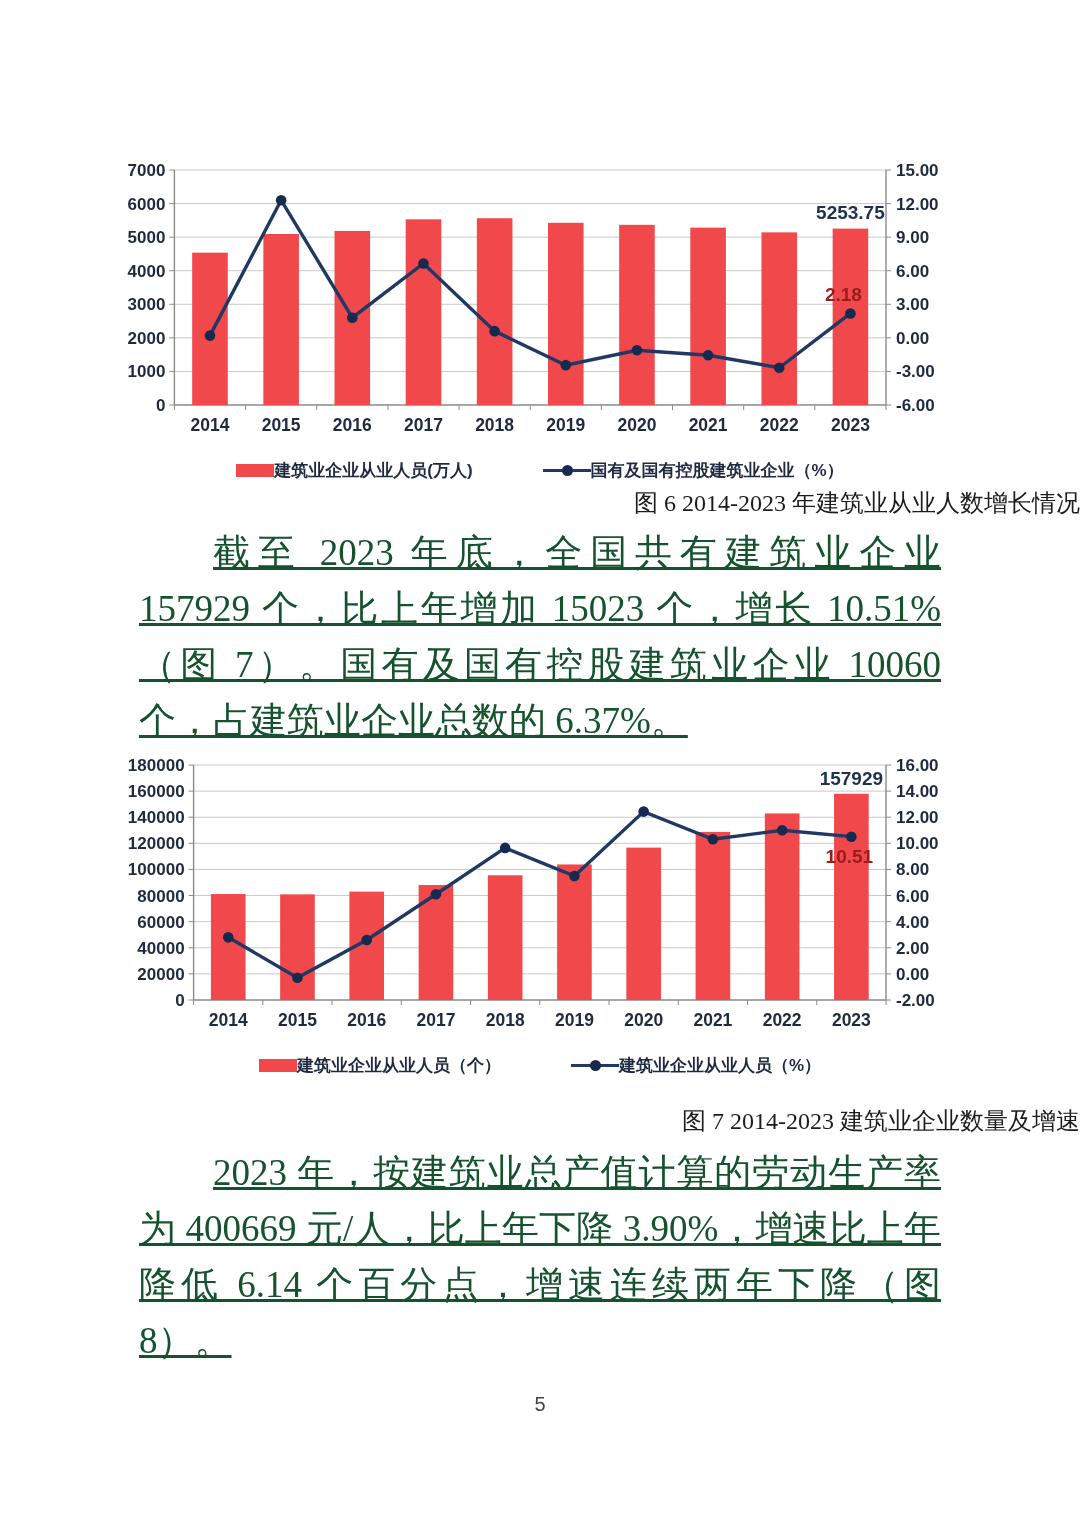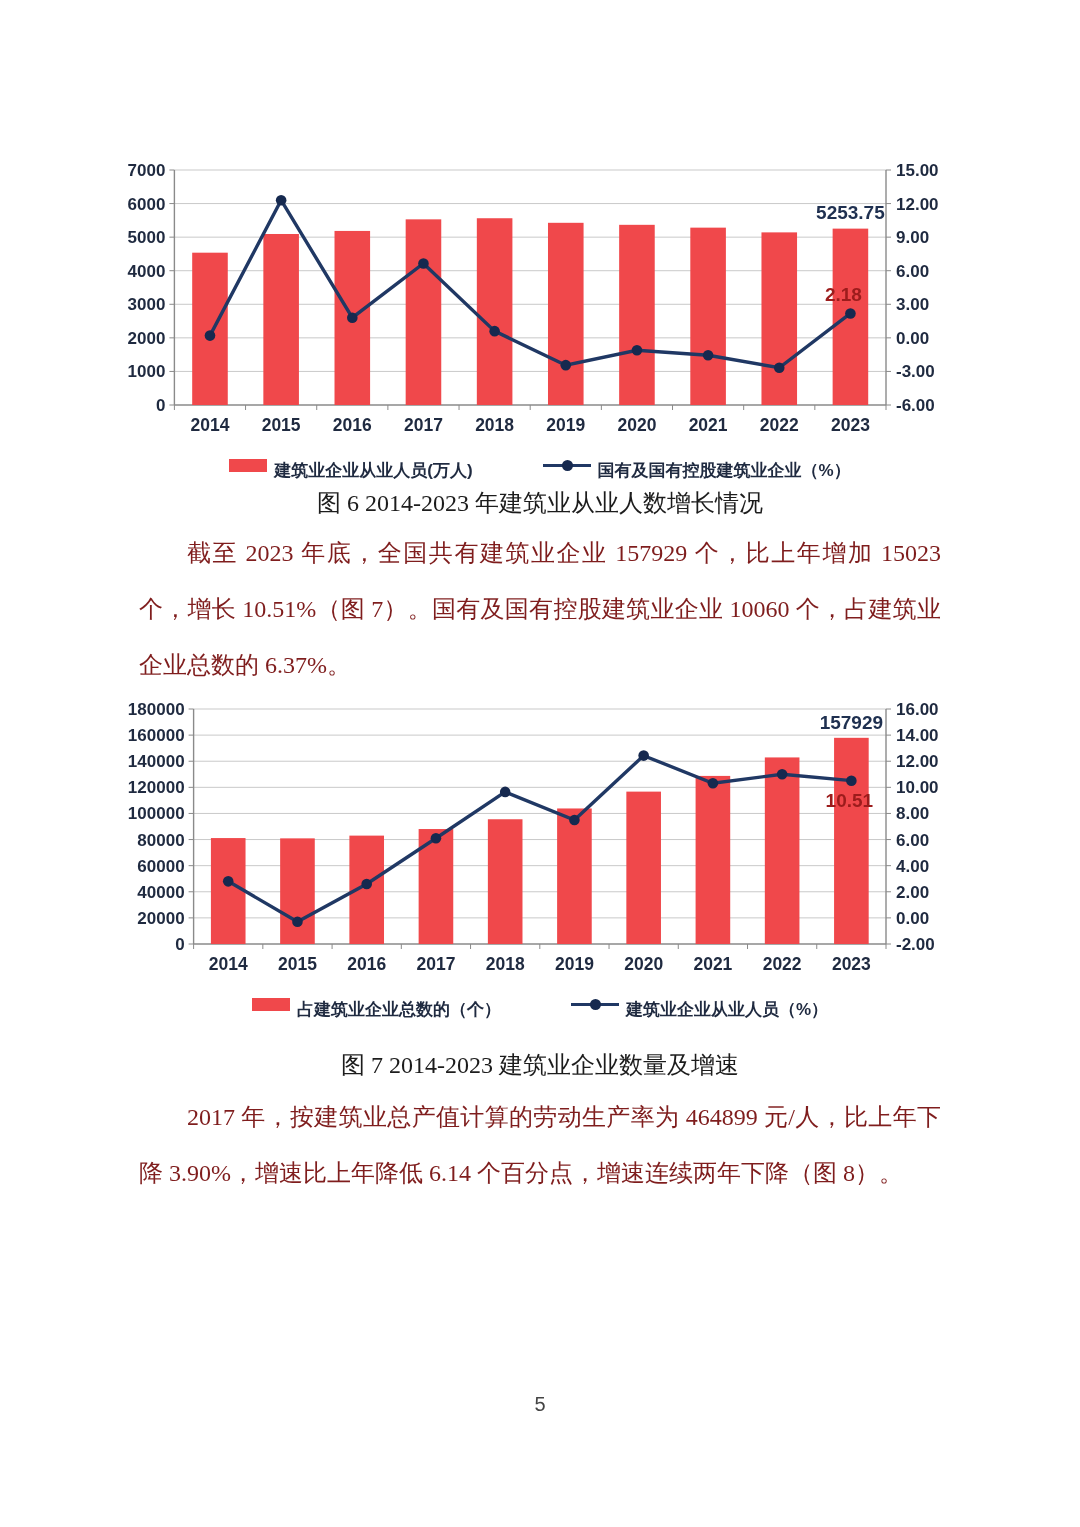--- a/index.html
+++ b/index.html
@@ -11,29 +11,29 @@
   .fig1{padding-top:158px;}
   .fig2{margin-top:4px;}
   svg text{font-family:"Liberation Sans",sans-serif;font-weight:700;}
   svg .ax{font-size:17px;}
   svg .cat{font-size:17.5px;}
   svg .ann{font-size:19px;}
   .legend{
     display:flex;justify-content:center;align-items:center;gap:70px;height:30px;
     font-family:"Liberation Sans",sans-serif;font-weight:700;font-size:17px;color:#1f2a40;
   }
-  .legend-item{display:flex;gap:7px;margin-top:20px;}
+  .legend-item{display:flex;align-items:center;margin-top:20px;}
   .swatch-bar{width:38px;height:13px;display:inline-block;}
   .swatch-line{width:48px;height:13px;position:relative;display:inline-block;}
   .swatch-line .line{position:absolute;left:0;right:0;top:5px;height:3px;}
   .swatch-line .dot{position:absolute;left:19px;top:1px;width:11px;height:11px;border-radius:50%;}
-  .caption{text-align:center;font-size:24px;color:#1c1c1c;margin-top:12px;}
+  .caption{text-align:right;font-size:24px;color:#1c1c1c;margin-top:12px;}
   .cap2{margin-top:35px;}
-  .para{width:802px;margin:6px auto 0;font-size:24px;line-height:56px;
-        text-align:justify;text-indent:2em;color:#7f1d1d;}
+  .para{width:802px;margin:6px auto 0;font-size:37px;line-height:56px;
+        text-align:justify;text-indent:2em;color:#14532d;text-decoration:underline;}
   .p2{margin-top:8px;}
   .page-num{position:absolute;left:0;right:0;top:1393px;text-align:center;
         font-size:20px;color:#444;font-family:"Liberation Sans",sans-serif;}
 </style>
 </head>
 <body>
 
 <div class="page">
 
   <div class="col fig1">
@@ -239,31 +239,31 @@
         <circle cx="523.66" cy="58.60833333333335" r="5.3" fill="#16294f"></circle>
         <circle cx="592.9" cy="86.28611111111113" r="5.3" fill="#16294f"></circle>
         <circle cx="662.14" cy="77.27777777777777" r="5.3" fill="#16294f"></circle>
         <circle cx="731.38" cy="83.67500000000001" r="5.3" fill="#16294f"></circle>
         <text x="731.38" y="31.814916666666676" text-anchor="middle" class="ann" fill="#1f3050">157929</text>
         <text x="729.38" y="109.67500000000001" text-anchor="middle" class="ann" fill="#9c1c1c">10.51</text>
       </svg>
     <div class="legend">
       <div class="legend-item">
         <span class="swatch-bar" style="background: rgb(240, 72, 75);"></span>
-        <span>占建筑业企业总数的（个）</span>
+        <span>建筑业企业从业人员（个）</span>
       </div>
       <div class="legend-item">
         <span class="swatch-line">
             <span class="line" style="background: rgb(32, 56, 100);"></span>
             <span class="dot" style="background: rgb(22, 41, 79);"></span>
           </span>
         <span>建筑业企业从业人员（%）</span>
       </div>
     </div>
   </div>
 
   <div class="caption cap2">图 7  2014-2023 建筑业企业数量及增速</div>
 
-  <p class="para p2">2017 年，按建筑业总产值计算的劳动生产率为 464899 元/人，比上年下降 3.90%，增速比上年降低 6.14 个百分点，增速连续两年下降（图 8）。</p>
+  <p class="para p2">2023 年，按建筑业总产值计算的劳动生产率为 400669 元/人，比上年下降 3.90%，增速比上年降低 6.14 个百分点，增速连续两年下降（图 8）。</p>
 
   <div class="page-num">5</div>
 
 </div>
 
 </body></html>

